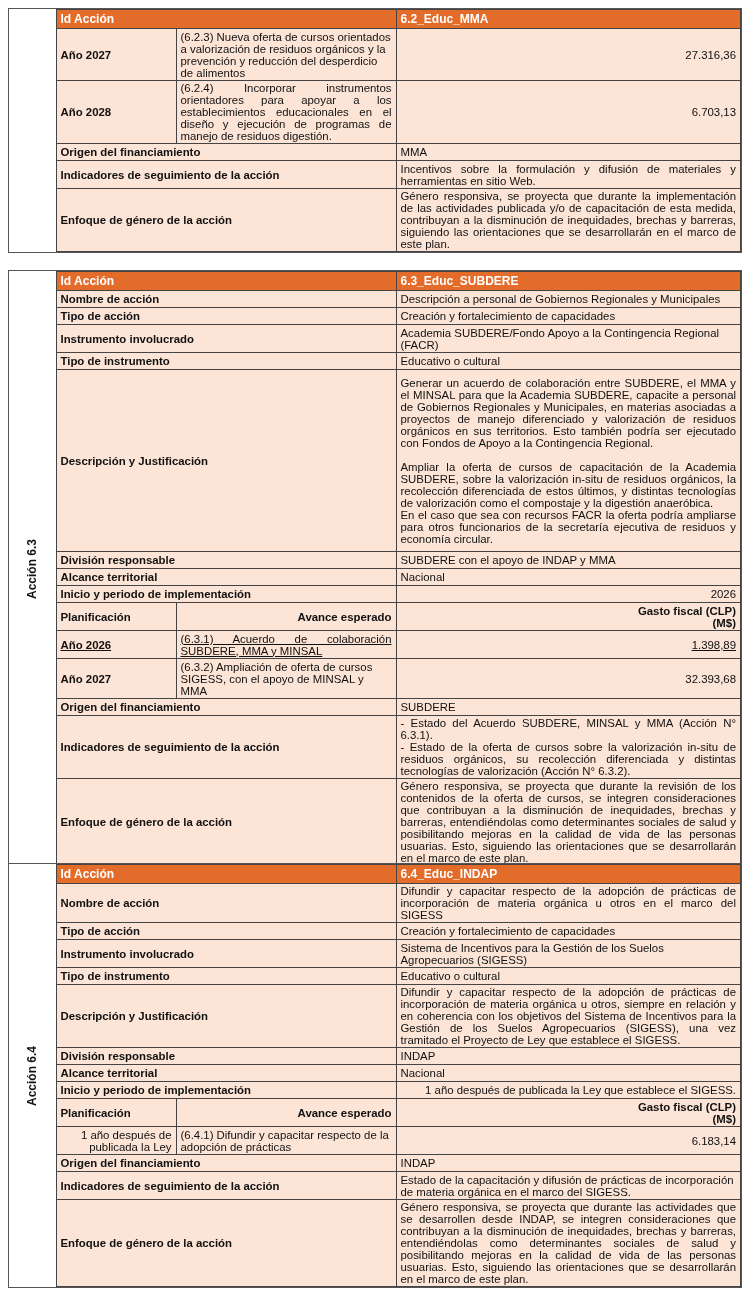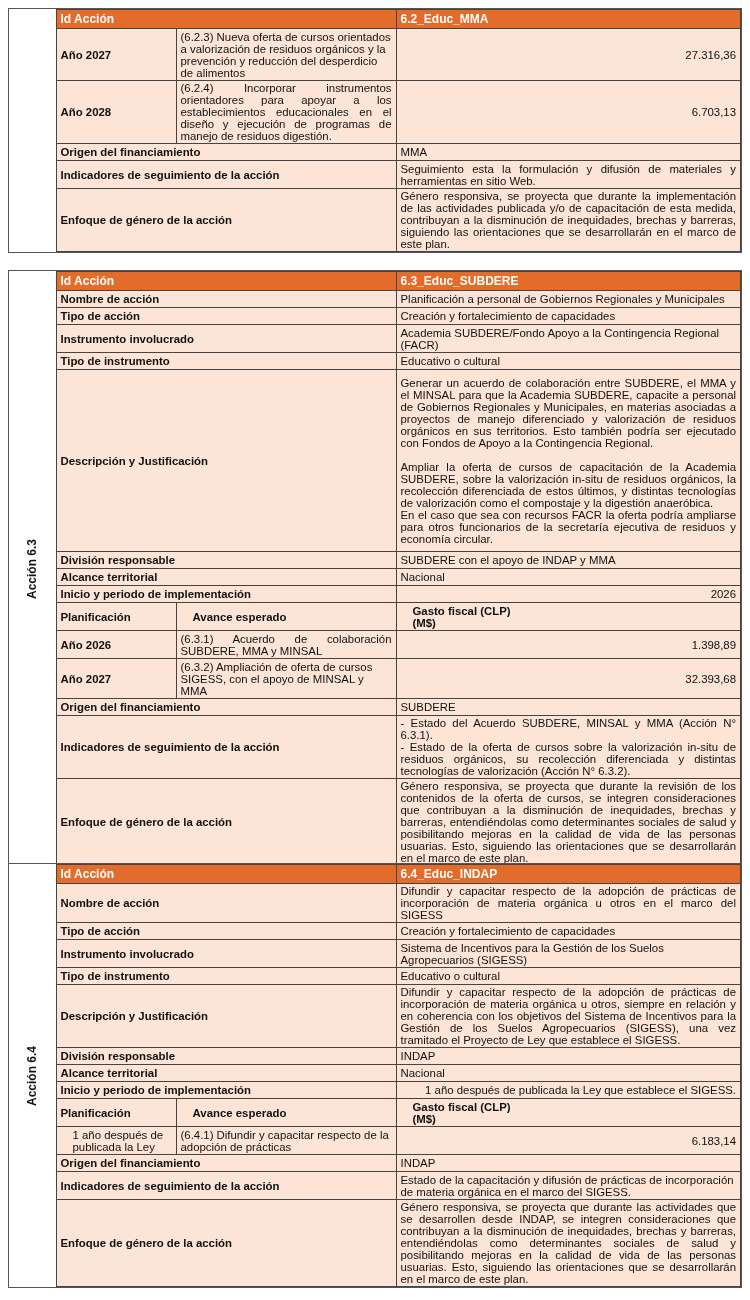--- a/index.html
+++ b/index.html
@@ -7,21 +7,21 @@
   .block { position:absolute; left:8px; width:734px; border:1.5px solid #555; box-sizing:border-box; background:#fff; }
   .block table { border-collapse:collapse; width:100%; table-layout:fixed; }
   .block td { border:1px solid #444; padding:1px 4px; font-size:11.4px; line-height:12px; vertical-align:middle; background:#FCE4D6; }
   .block td.side { background:#fff; border-top:none; border-bottom:none; border-left:none; width:47px; padding:0; position:relative; }
   .side .vlabel { position:absolute; left:50%; top:50%; transform:translate(-50%,-50%) rotate(-90deg); white-space:nowrap; font-weight:bold; font-size:12px; }
   td.hdr { background:#E46C2A; color:#fff; font-weight:bold; font-size:12px; height:16px; }
   td.hdr.val { color:#fff; }
   td.lab { font-weight:bold; }
   td.num { text-align:right; }
   td.just { text-align:justify; }
-  td.center { text-align:left;padding-left:16px; }
+  td.center { text-align:right;padding-left:16px; }
   td.bold { font-weight:bold; }
 </style>
 </head>
 <body>
 
 <div class="block" style="top:8px;">
   <table>
     <colgroup>
         <col style="width:47px">
         <col style="width:120px">
@@ -45,21 +45,21 @@
       <td class="lab">Año 2028</td>
       <td class="just">(6.2.4) Incorporar instrumentos orientadores para apoyar a los establecimientos educacionales en el diseño y ejecución de programas de manejo de residuos digestión.</td>
       <td class="num">6.703,13</td>
     </tr>
     <tr style="height:17px;">
       <td class="lab" colspan="2">Origen del financiamiento</td>
       <td>MMA</td>
     </tr>
     <tr style="height:28px;">
       <td class="lab" colspan="2">Indicadores de seguimiento de la acción</td>
-      <td class="just">Seguimiento esta la formulación y difusión de materiales y herramientas en sitio Web.</td>
+      <td class="just">Incentivos sobre la formulación y difusión de materiales y herramientas en sitio Web.</td>
     </tr>
     <tr style="height:62px;">
       <td class="lab" colspan="2">Enfoque de género de la acción</td>
       <td class="just">Género responsiva, se proyecta que durante la implementación de las actividades publicada y/o de capacitación de esta medida, contribuyan a la disminución de inequidades, brechas y barreras, siguiendo las orientaciones que se desarrollarán en el marco de este plan.</td>
     </tr>
   </tbody>
     </table>
 </div>
 
 <div class="block" style="top:270px;">
@@ -73,21 +73,21 @@
     <tbody>
         <tr>
       <td class="side" rowspan="17">
             <span class="vlabel">Acción 6.3</span>
           </td>
       <td class="hdr" colspan="2">Id Acción</td>
       <td class="hdr val">6.3_Educ_SUBDERE</td>
     </tr>
     <tr style="height:17px;">
       <td class="lab" colspan="2">Nombre de acción</td>
-      <td>Planificación a personal de Gobiernos Regionales y Municipales</td>
+      <td>Descripción a personal de Gobiernos Regionales y Municipales</td>
     </tr>
     <tr style="height:17px;">
       <td class="lab" colspan="2">Tipo de acción</td>
       <td>Creación y fortalecimiento de capacidades</td>
     </tr>
     <tr style="height:28px;">
       <td class="lab" colspan="2">Instrumento involucrado</td>
       <td>Academia SUBDERE/Fondo Apoyo a la Contingencia Regional (FACR)</td>
     </tr>
     <tr style="height:17px;">
@@ -116,21 +116,21 @@
       <td class="num">2026</td>
     </tr>
     <tr style="height:28px;">
       <td class="lab">Planificación</td>
       <td class="center bold">Avance esperado</td>
       <td class="center bold">
             <div>Gasto fiscal (CLP)</div>
             <div>(M$)</div>
           </td>
     </tr>
-    <tr style="height:28px;">
+    <tr style="height:28px;text-decoration:underline;">
       <td class="lab">Año 2026</td>
       <td class="just">(6.3.1) Acuerdo de colaboración SUBDERE, MMA y MINSAL</td>
       <td class="num">1.398,89</td>
     </tr>
     <tr style="height:40px;">
       <td class="lab">Año 2027</td>
       <td>(6.3.2) Ampliación de oferta de cursos SIGESS, con el apoyo de MINSAL y MMA</td>
       <td class="num">32.393,68</td>
     </tr>
     <tr style="height:17px;">

